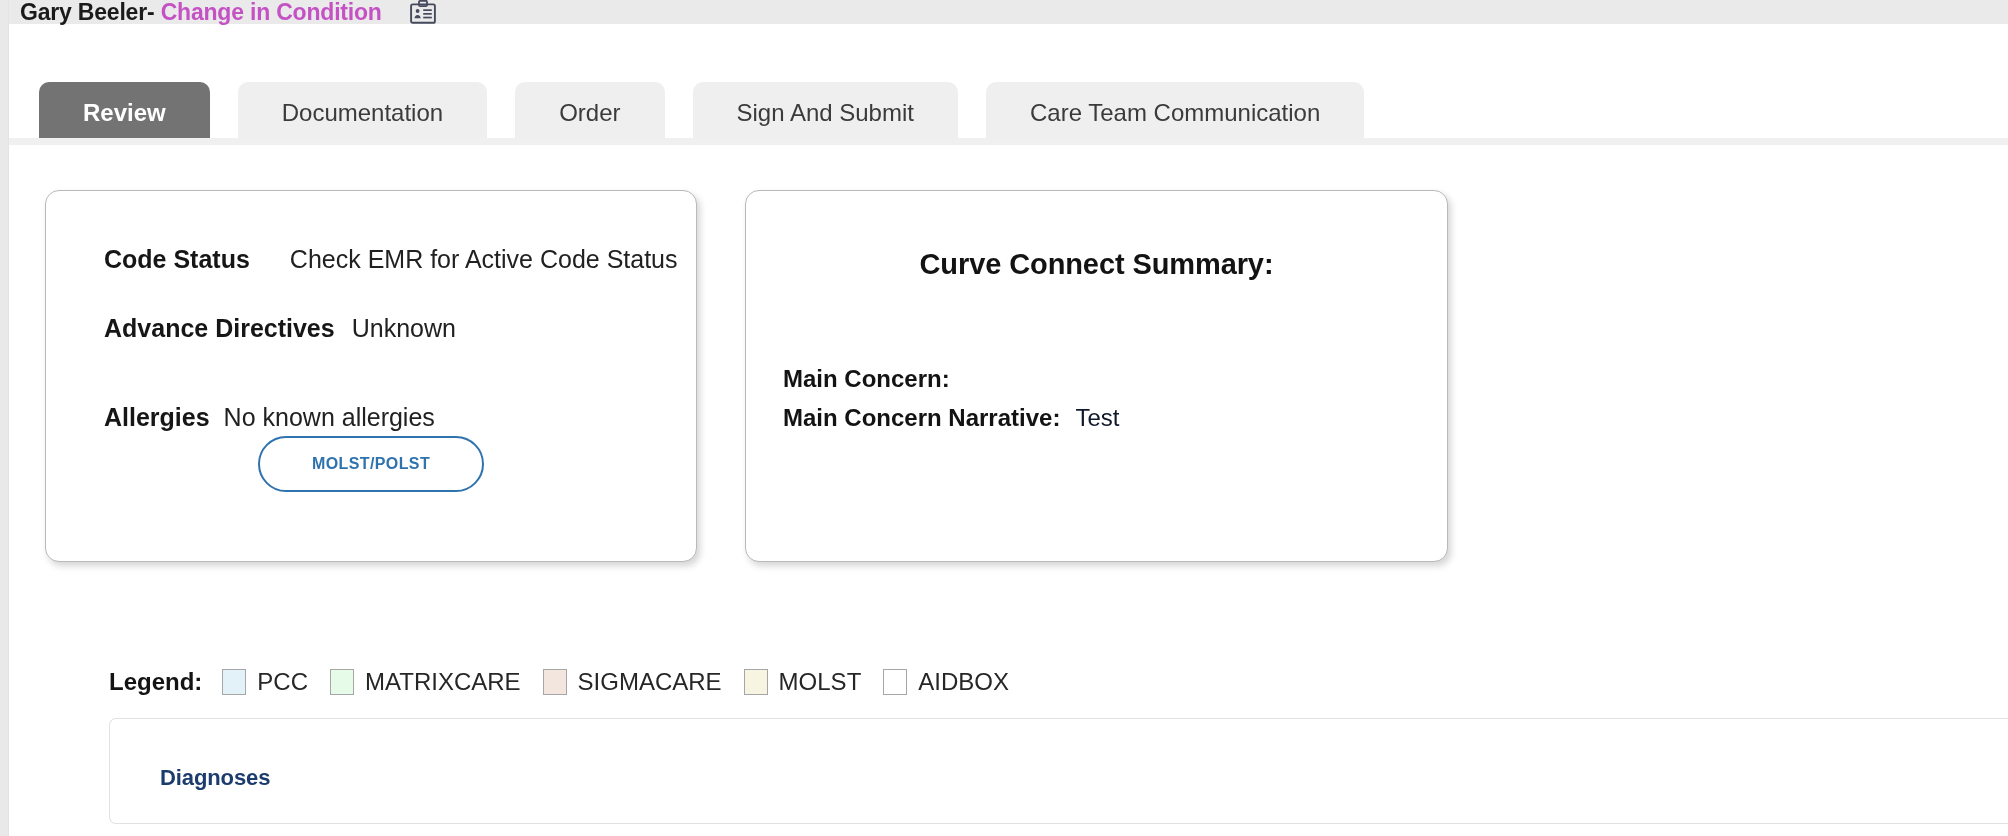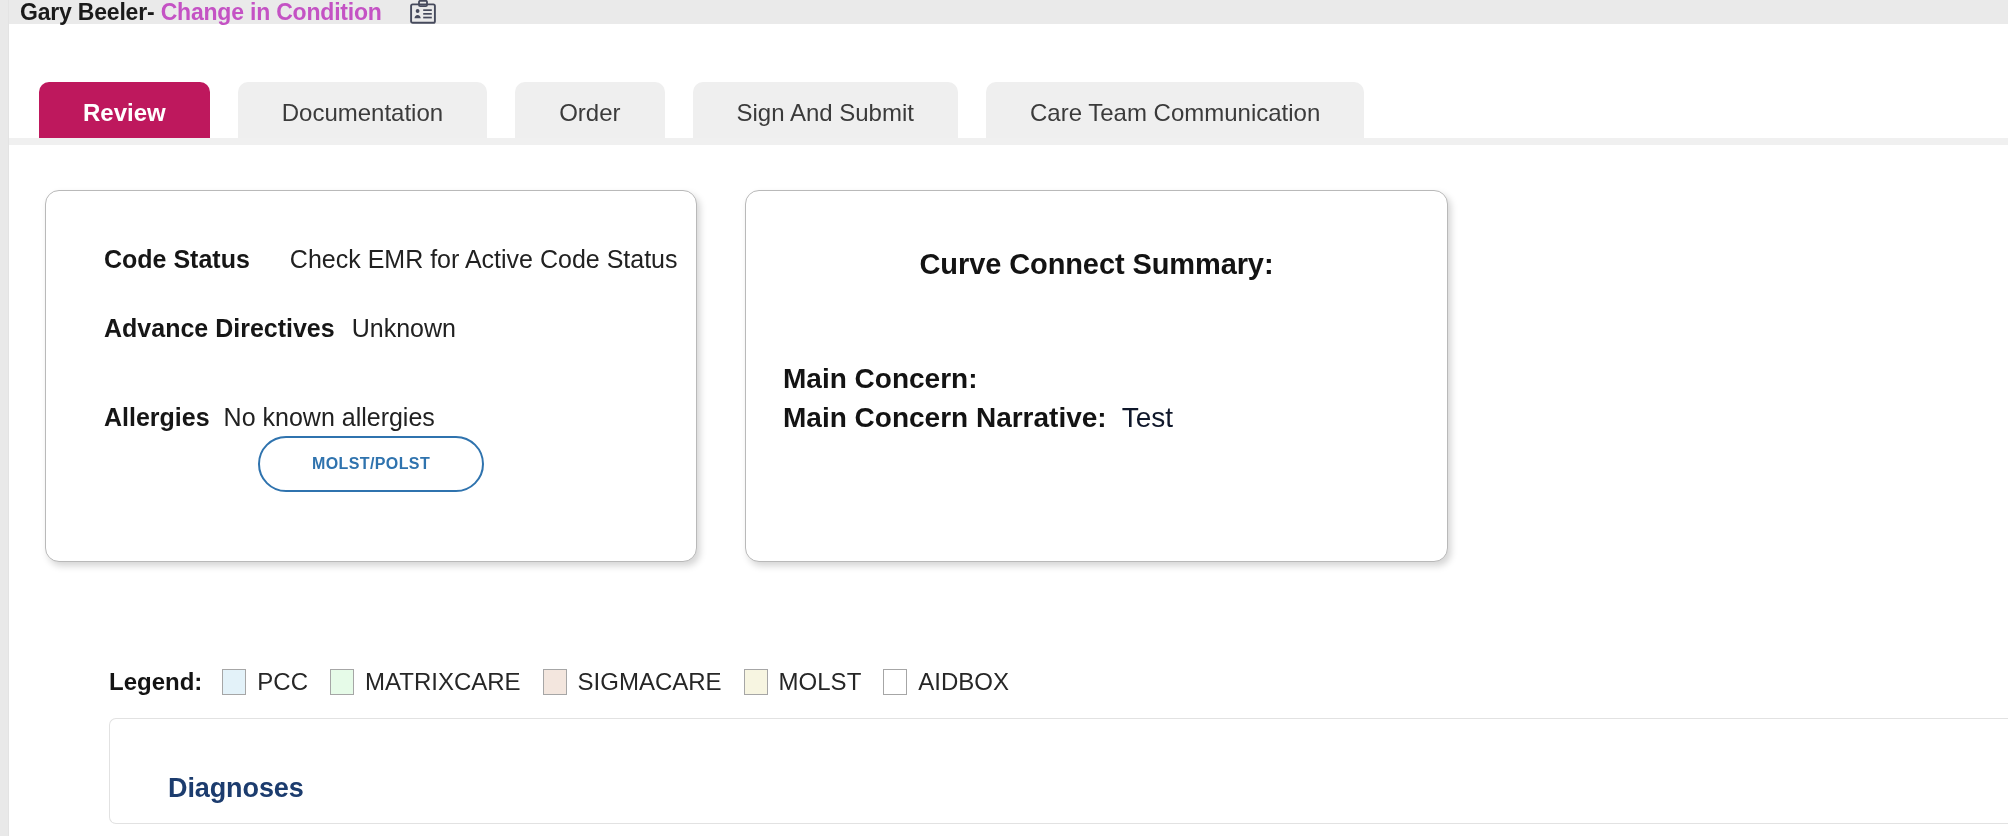--- a/index.html
+++ b/index.html
@@ -106,21 +106,21 @@
     background: #efefef;
     color: #3b3b3b;
     font-size: 24px;
     font-weight: 400;
     white-space: nowrap;
     cursor: pointer;
     box-sizing: border-box;
     user-select: none;
   }
   .tab.active {
-    background: #be185d;
+    background: #737373;
     color: #ffffff;
     font-weight: 700;
   }
   .tabstrip-underline {
     position: absolute;
     left: 9px;
     top: 138px;
     right: 0;
     height: 7px;
     background: #f0f0f0;
@@ -222,21 +222,21 @@
   }
   .ccs-body {
     position: absolute;
     left: 37px;
     top: 168px;
     right: 20px;
   }
   .ccs-line {
     display: flex;
     align-items: baseline;
-    font-size: 28px;
+    font-size: 24px;
     line-height: 39px;
   }
   .ccs-label {
     font-weight: 700;
     color: #131313;
     white-space: nowrap;
   }
   .ccs-value {
     font-weight: 400;
     color: #0f172a;
@@ -284,23 +284,23 @@
     top: 573px;
     right: 0;
     height: 106px;
     background: #ffffff;
     border: 1px solid #e2e2e2;
     border-right: none;
     border-radius: 7px 0 0 7px;
     box-sizing: border-box;
   }
   .panel-title {
-    margin: 16px;
+    margin: 8px;
     padding: 38px 0 0 42px;
-    font-size: 27px;
+    font-size: 22px;
     font-weight: 700;
     color: #1c3c6e;
     letter-spacing: -0.1px;
   }
 </style>
 </head>
 <body>
 
 <div class="app">
 

